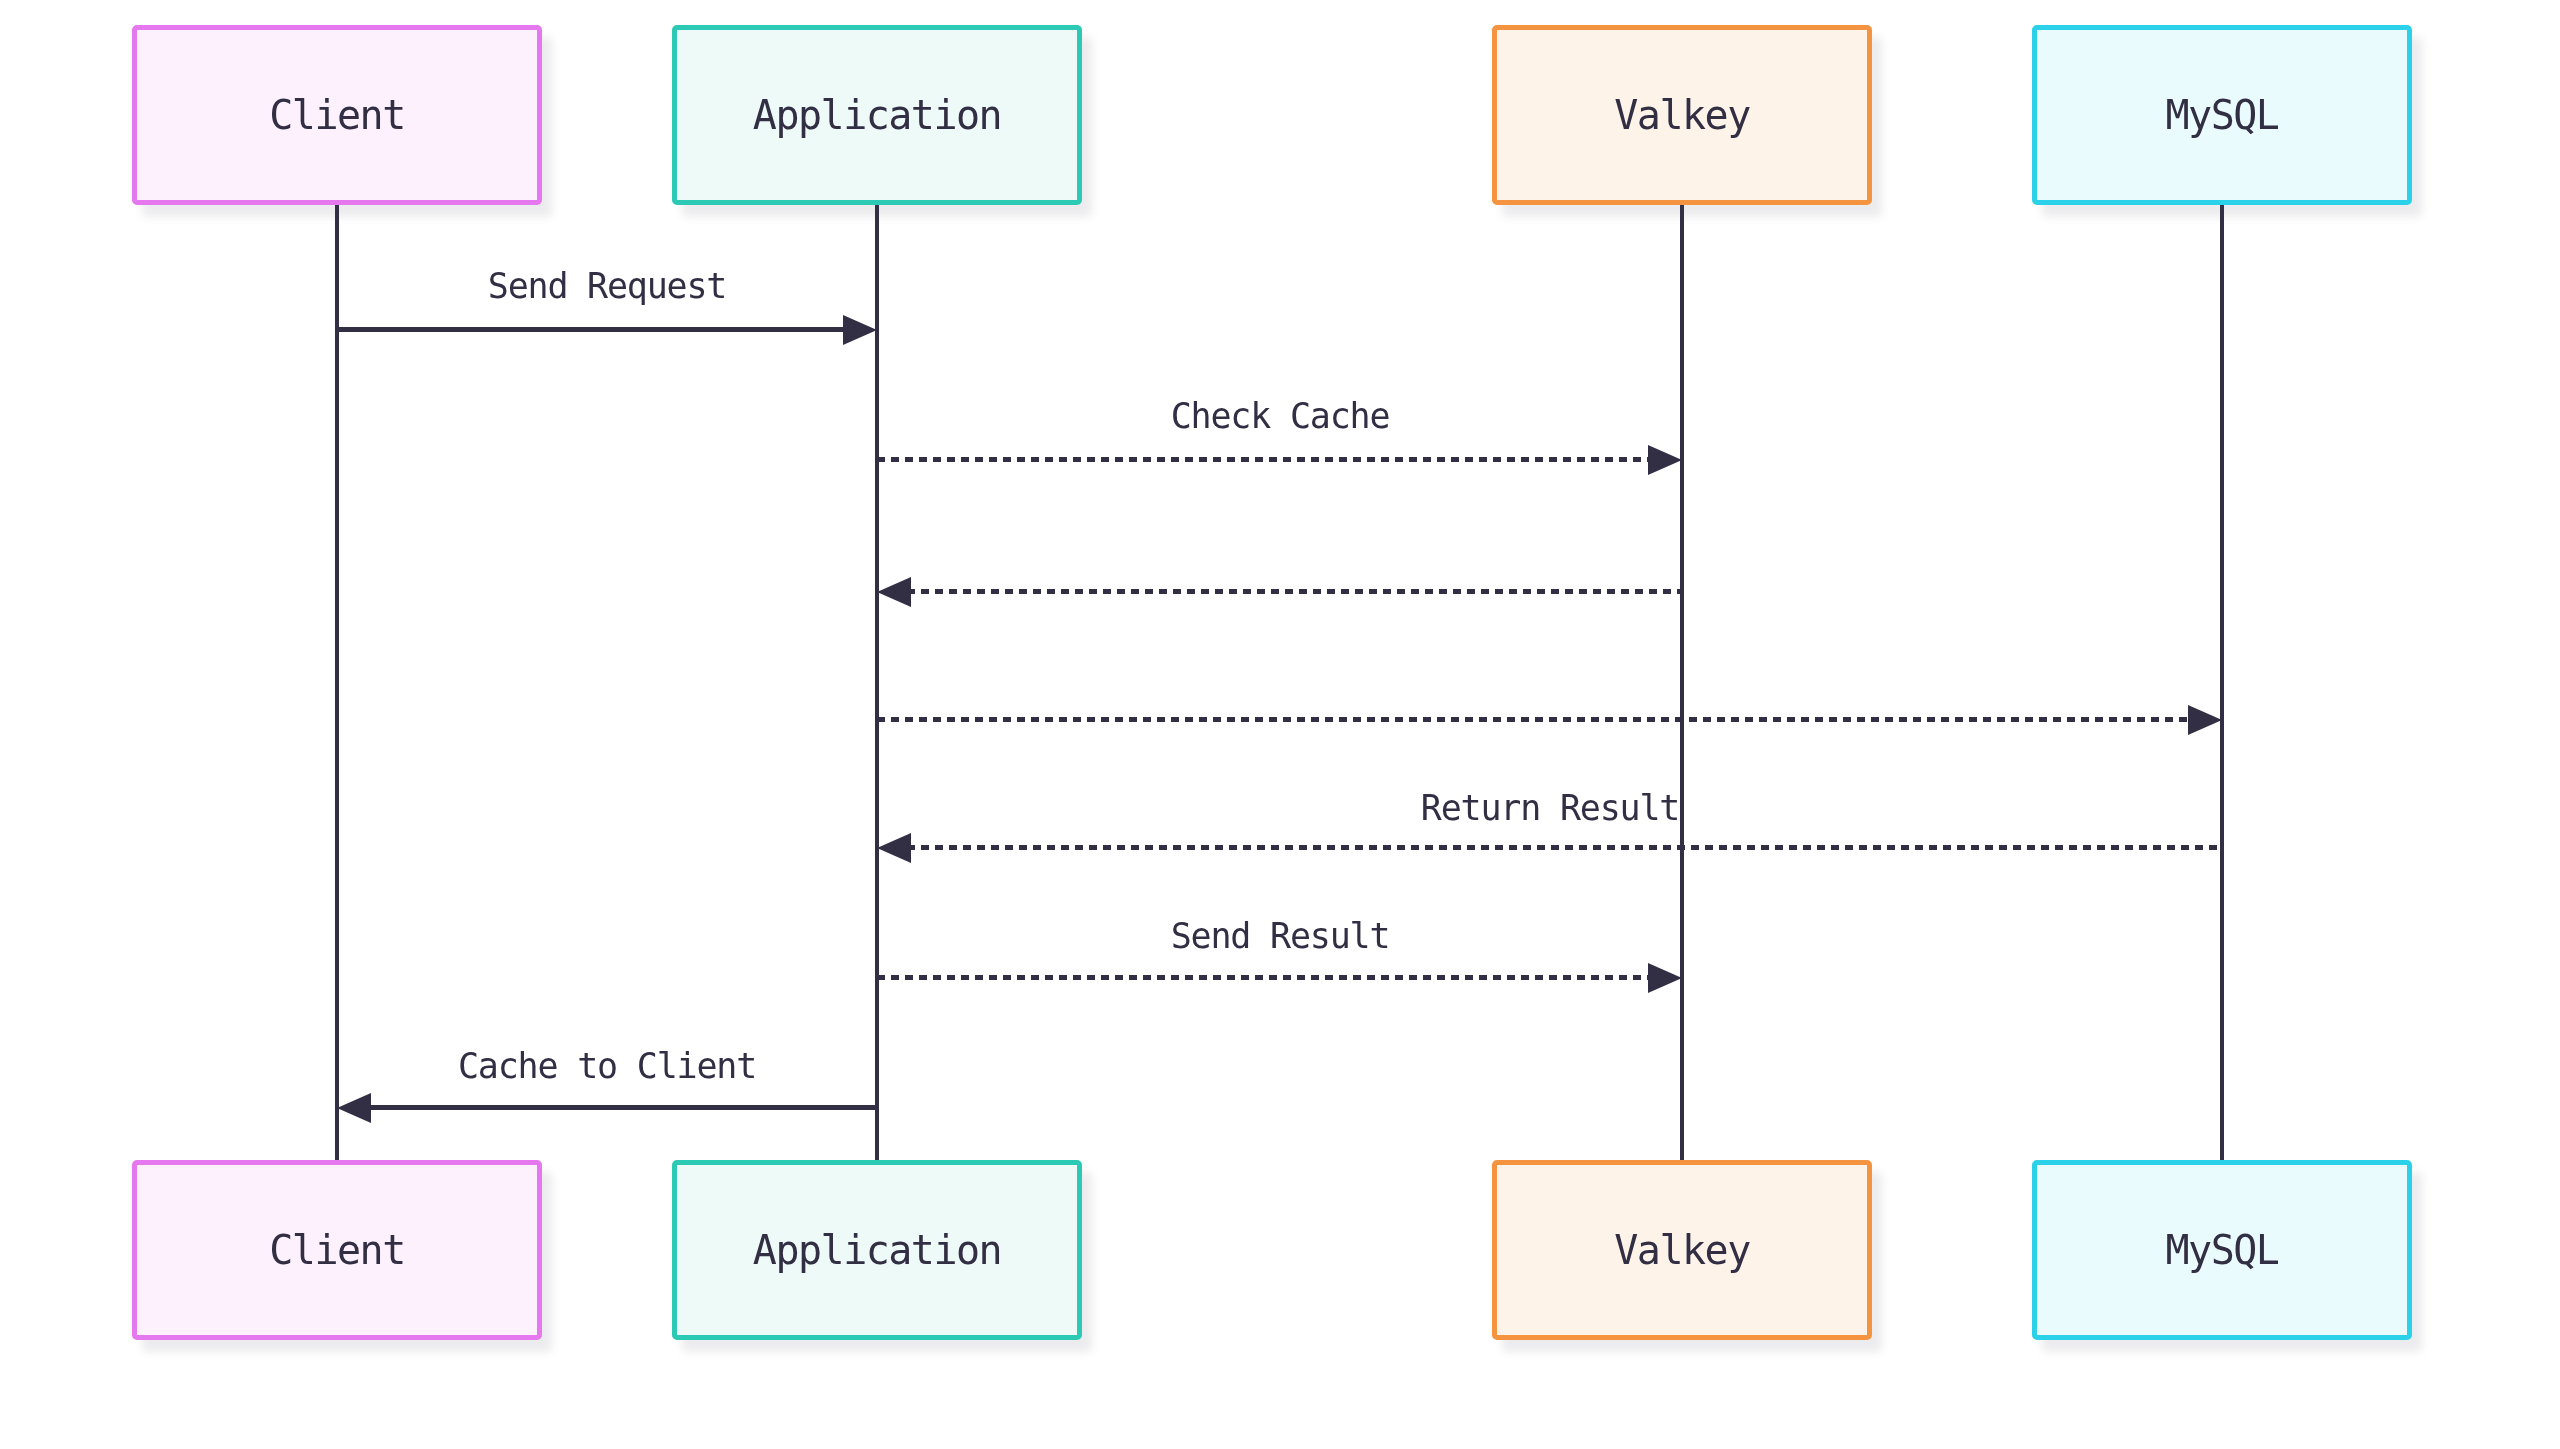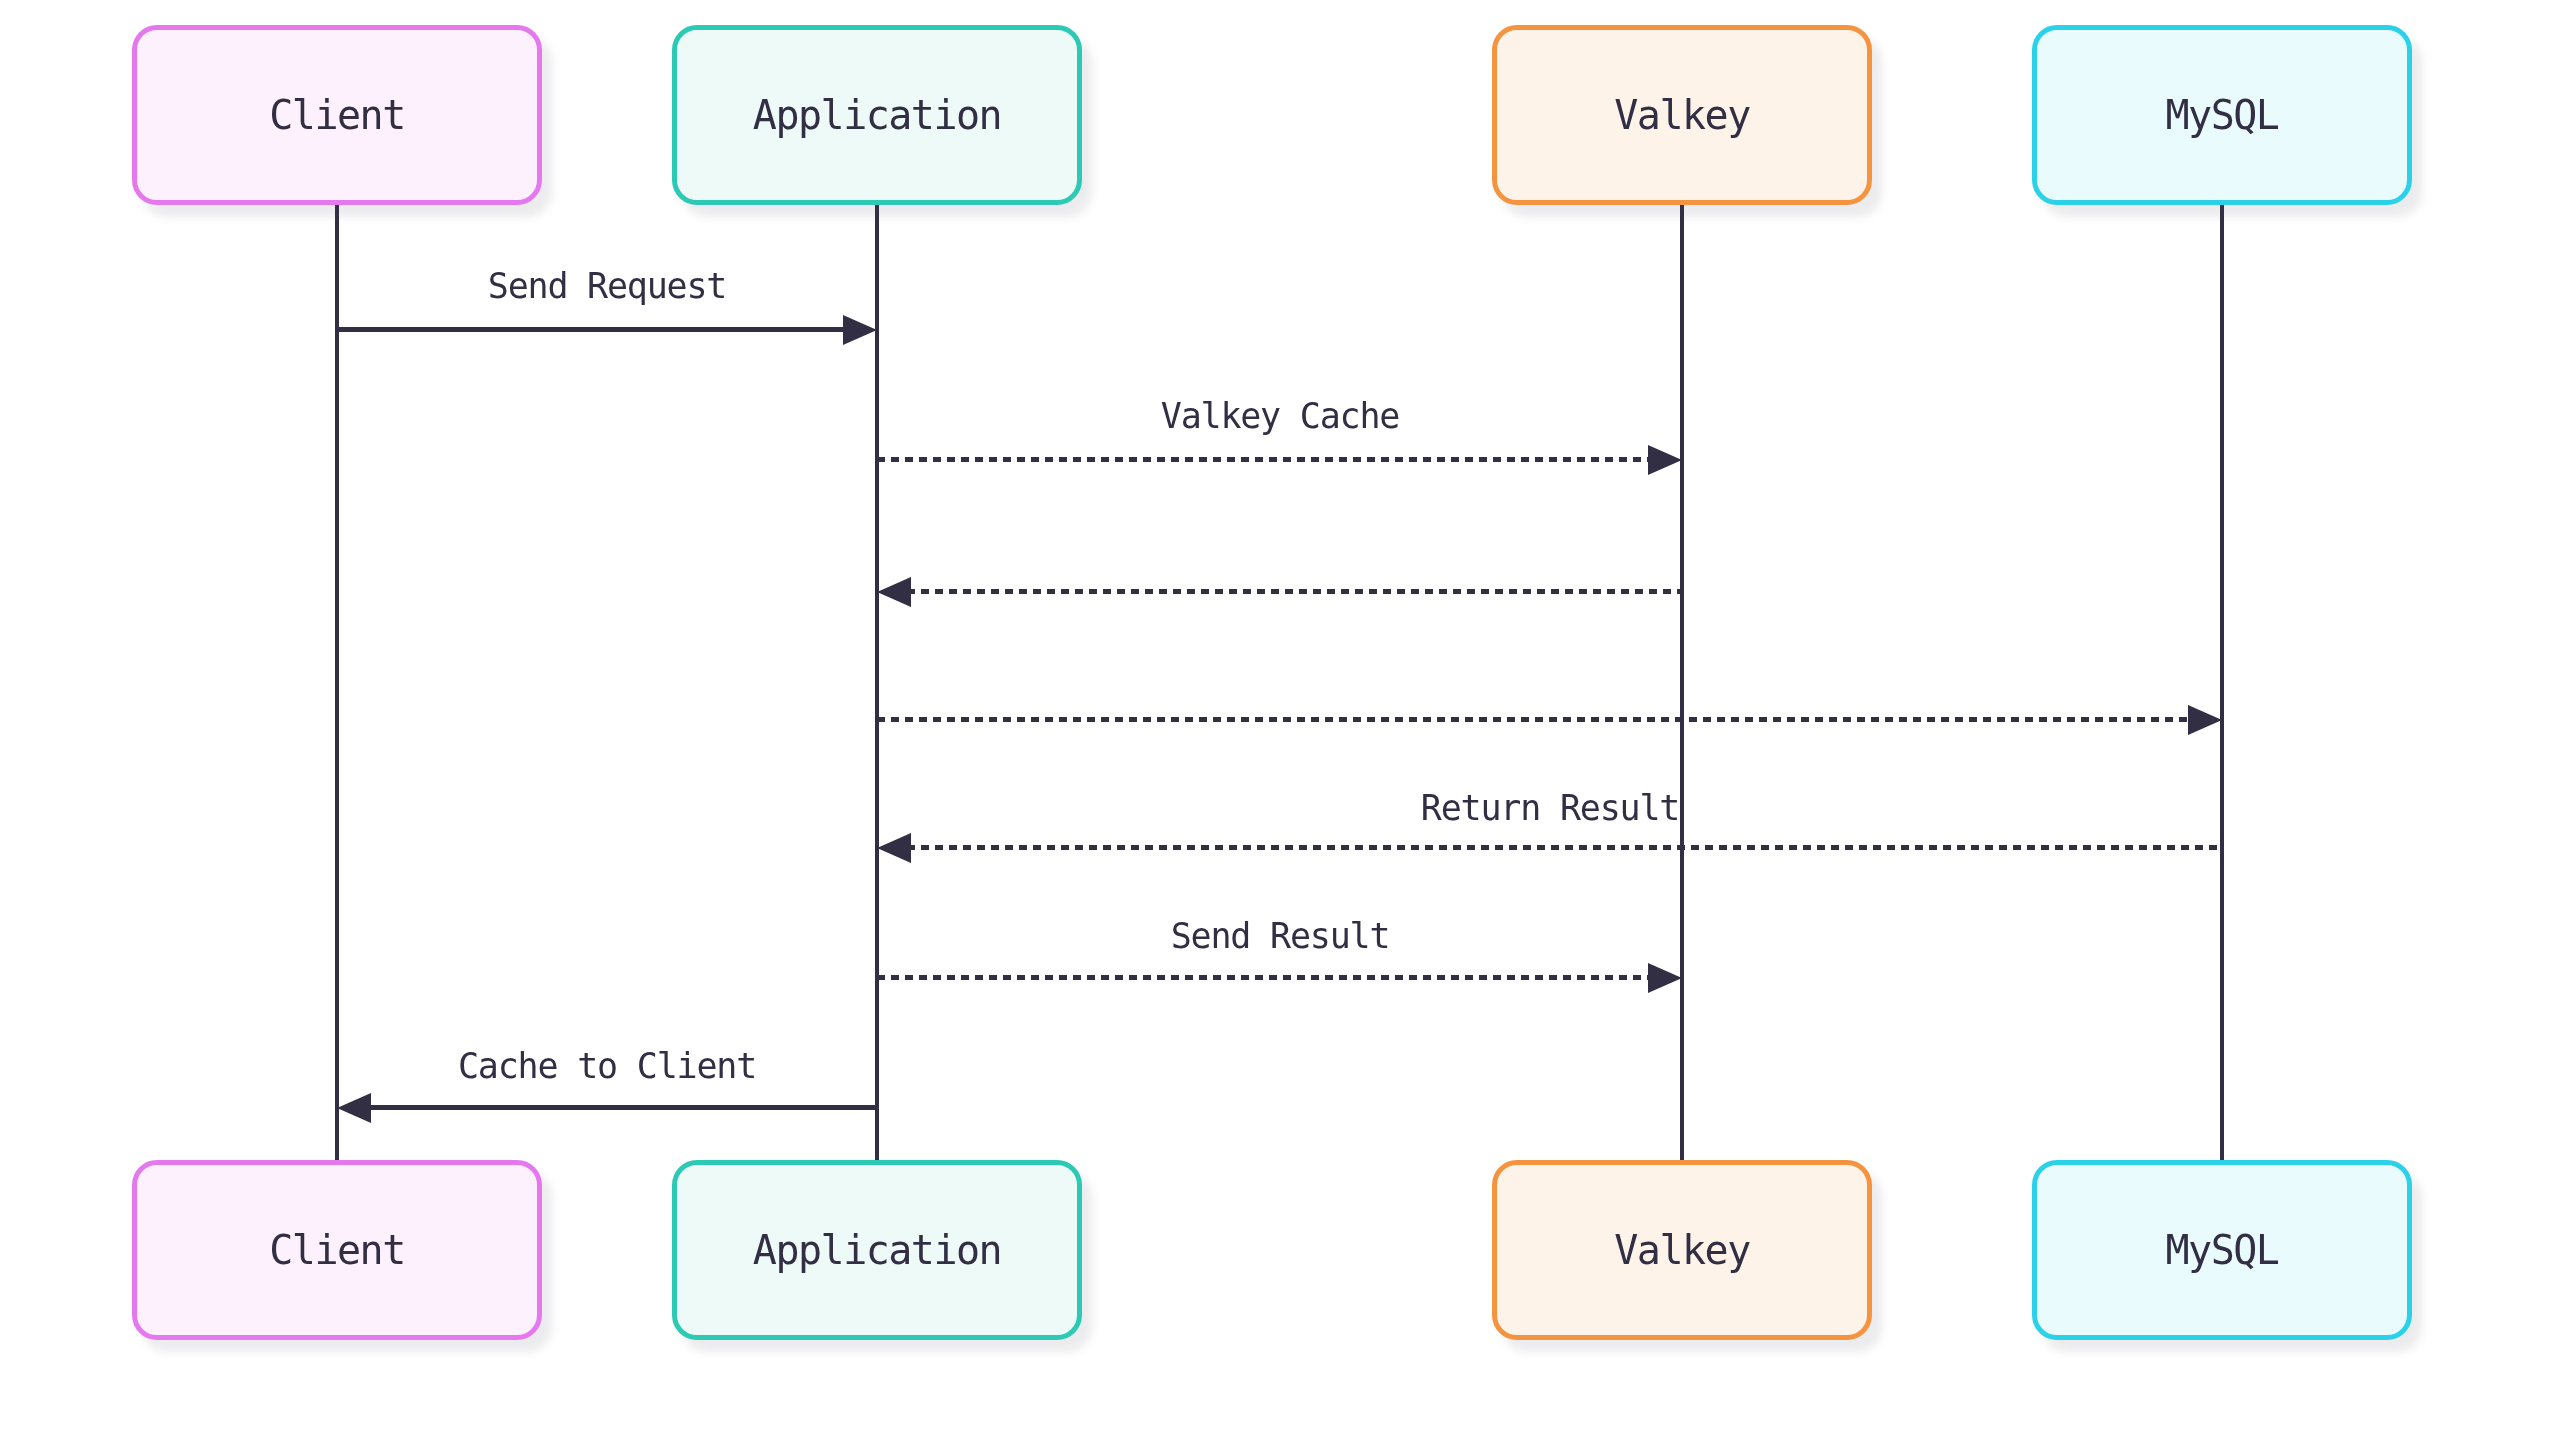--- a/index.html
+++ b/index.html
@@ -4,21 +4,21 @@
 <style>
   html, body { margin:0; padding:0; background:#ffffff; }
   body {
     width:2560px; height:1449px; position:relative; overflow:hidden;
     font-family:"DejaVu Sans Mono","Liberation Mono",monospace;
   }
   .canvas { position:absolute; inset:0; }
 
   .actor-box {
     position:absolute; height:180px; box-sizing:border-box;
-    border:5px solid #999; border-radius:25px;
+    border:5px solid #999; border-radius:5px;
     box-shadow:10px 12px 9px rgba(70,70,90,0.10);
     display:flex; align-items:center; justify-content:center;
   }
   .actor-label {
     font-size:40px; color:#322f44; letter-spacing:-1.5px; white-space:nowrap;
   }
 
   .lifeline {
     position:absolute; top:205px; height:955px; width:4px; background:#322f44;
   }
@@ -72,21 +72,21 @@
     <span class="actor-label">Valkey</span>
   </div>
   <div class="actor-box" style="left: 2032px; top: 1160px; width: 380px; border-color: rgb(43, 209, 232); background-color: rgb(234, 251, 254);">
     <span class="actor-label">MySQL</span>
   </div>
 
   <div class="msg-label" style="left:607px;top:266px;text-align:center;">Send Request</div>
   <div class="msg-line solid" style="left:337px;top:327px;width:510px;"></div>
   <div class="arrow-head right" style="left:843px;top:315px;"></div>
 
-  <div class="msg-label" style="left:1280px;top:396px;">Valkey Cache</div>
+  <div class="msg-label" style="left:1280px;top:396px;">Check Cache</div>
   <div class="msg-line dotted" style="left:877px;top:457px;width:775px;"></div>
   <div class="arrow-head right" style="left:1648px;top:445px;"></div>
 
   <div class="msg-line dotted" style="left:907px;top:589px;width:775px;"></div>
   <div class="arrow-head left" style="left:877px;top:577px;"></div>
 
   <div class="msg-line dotted" style="left:877px;top:717px;width:1315px;"></div>
   <div class="arrow-head right" style="left:2188px;top:705px;"></div>
 
   <div class="msg-label" style="left:1550px;top:788px;">Return Result</div>

